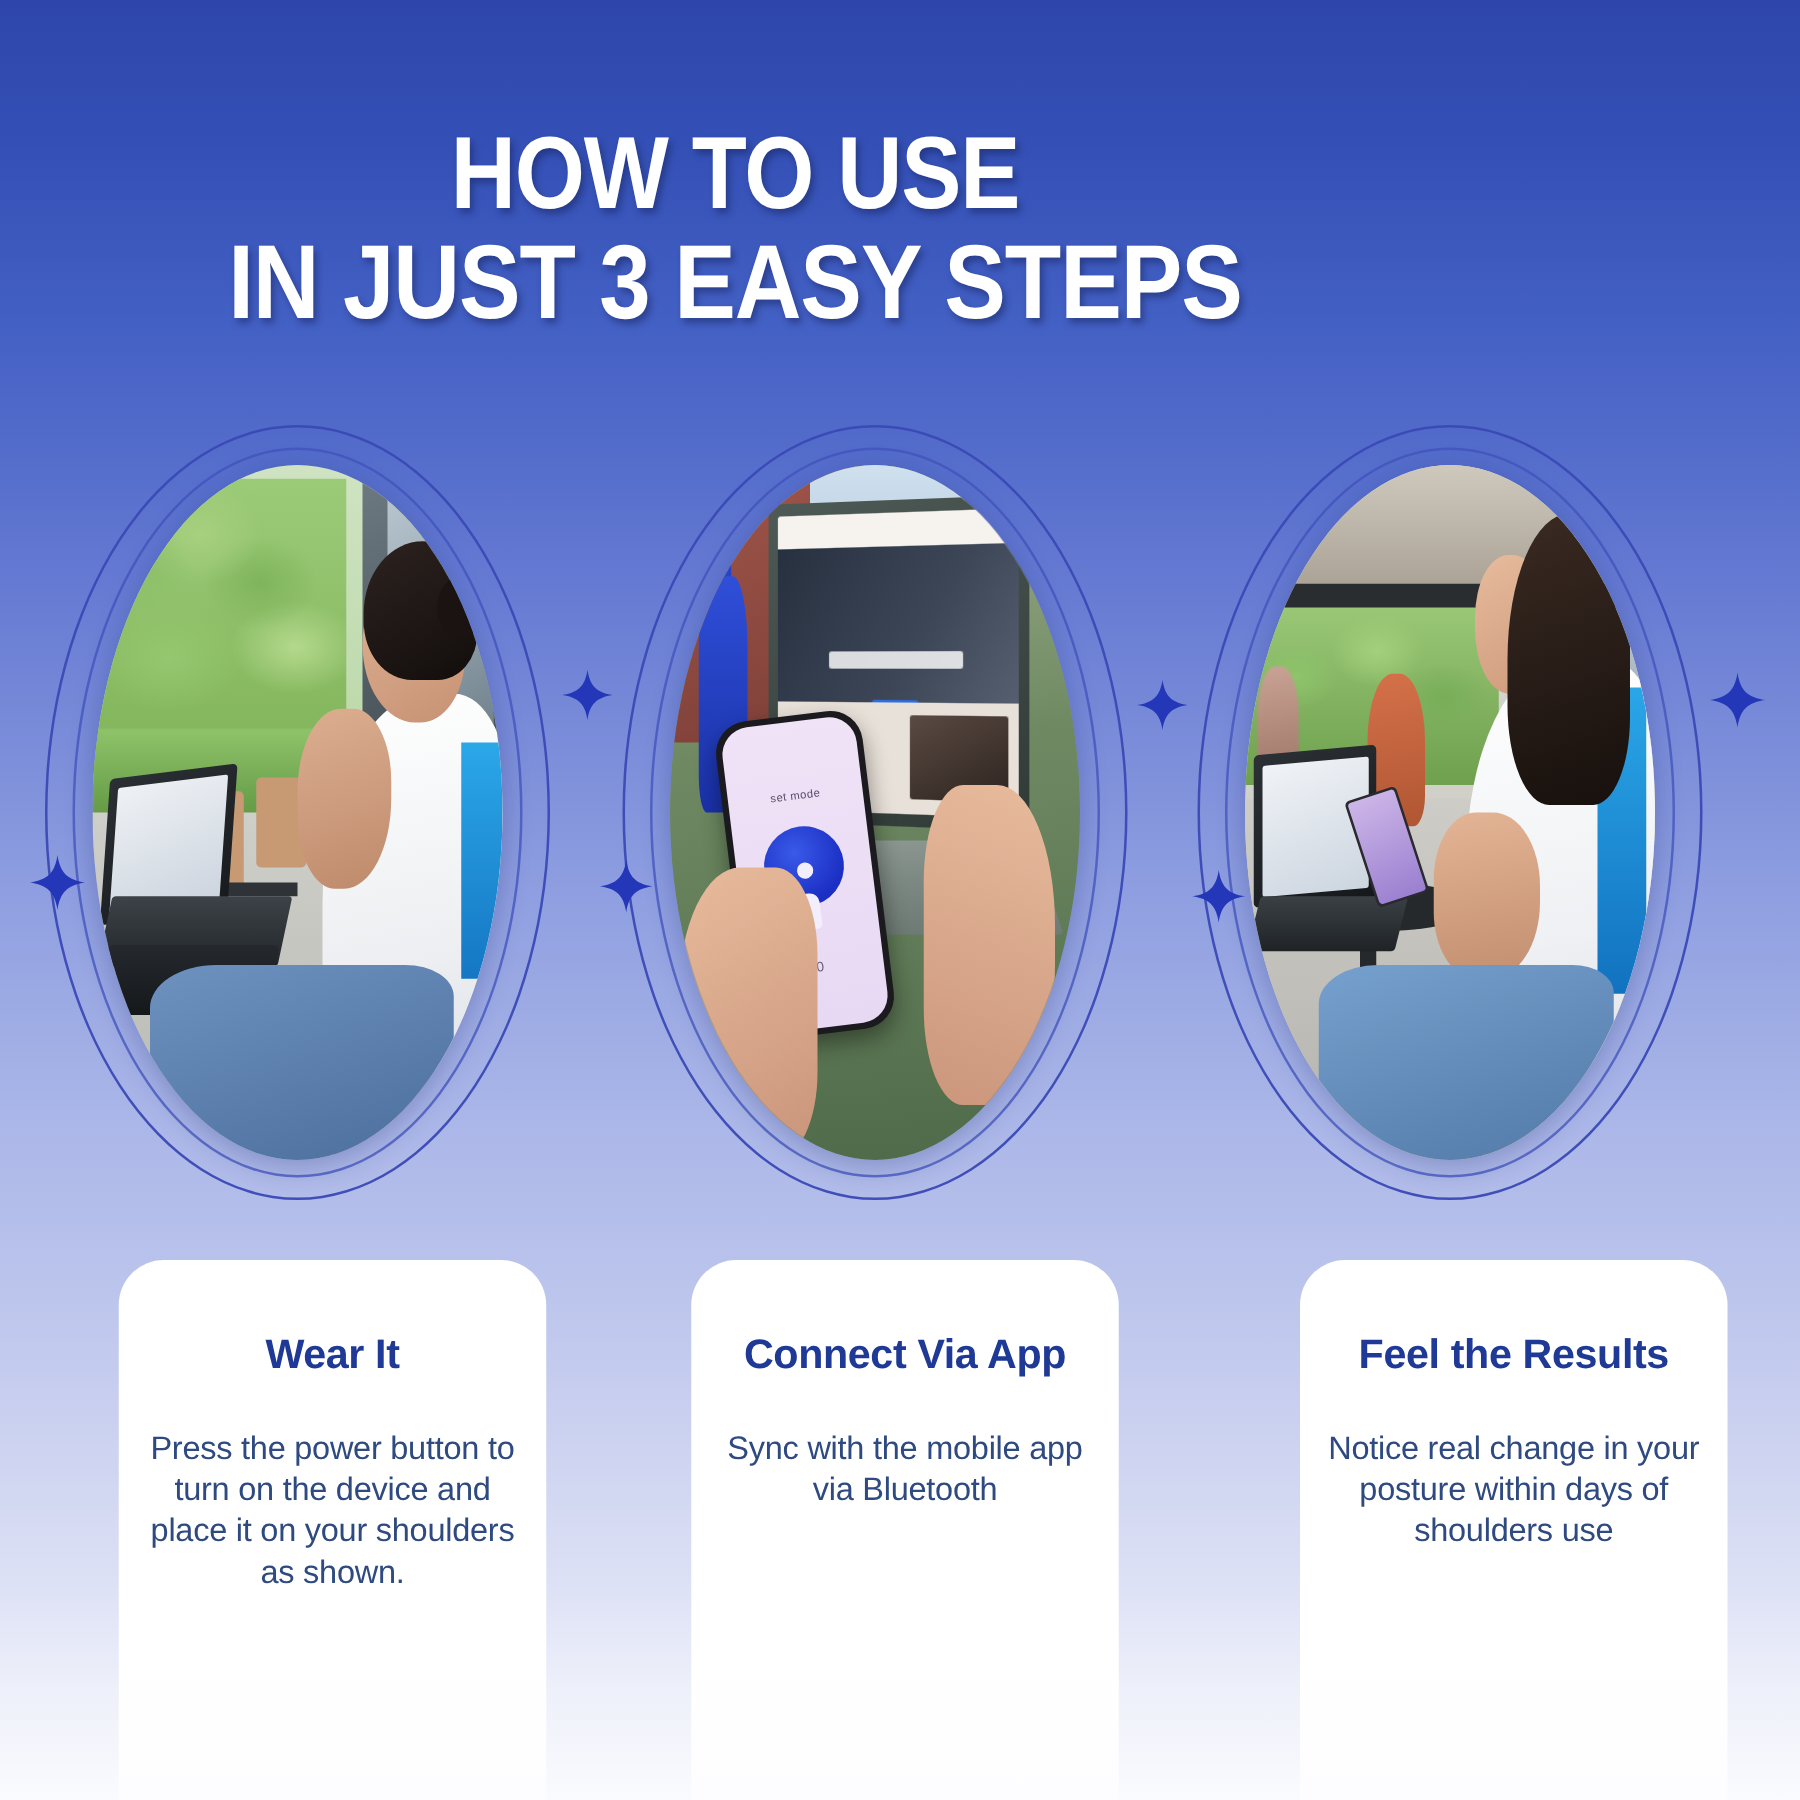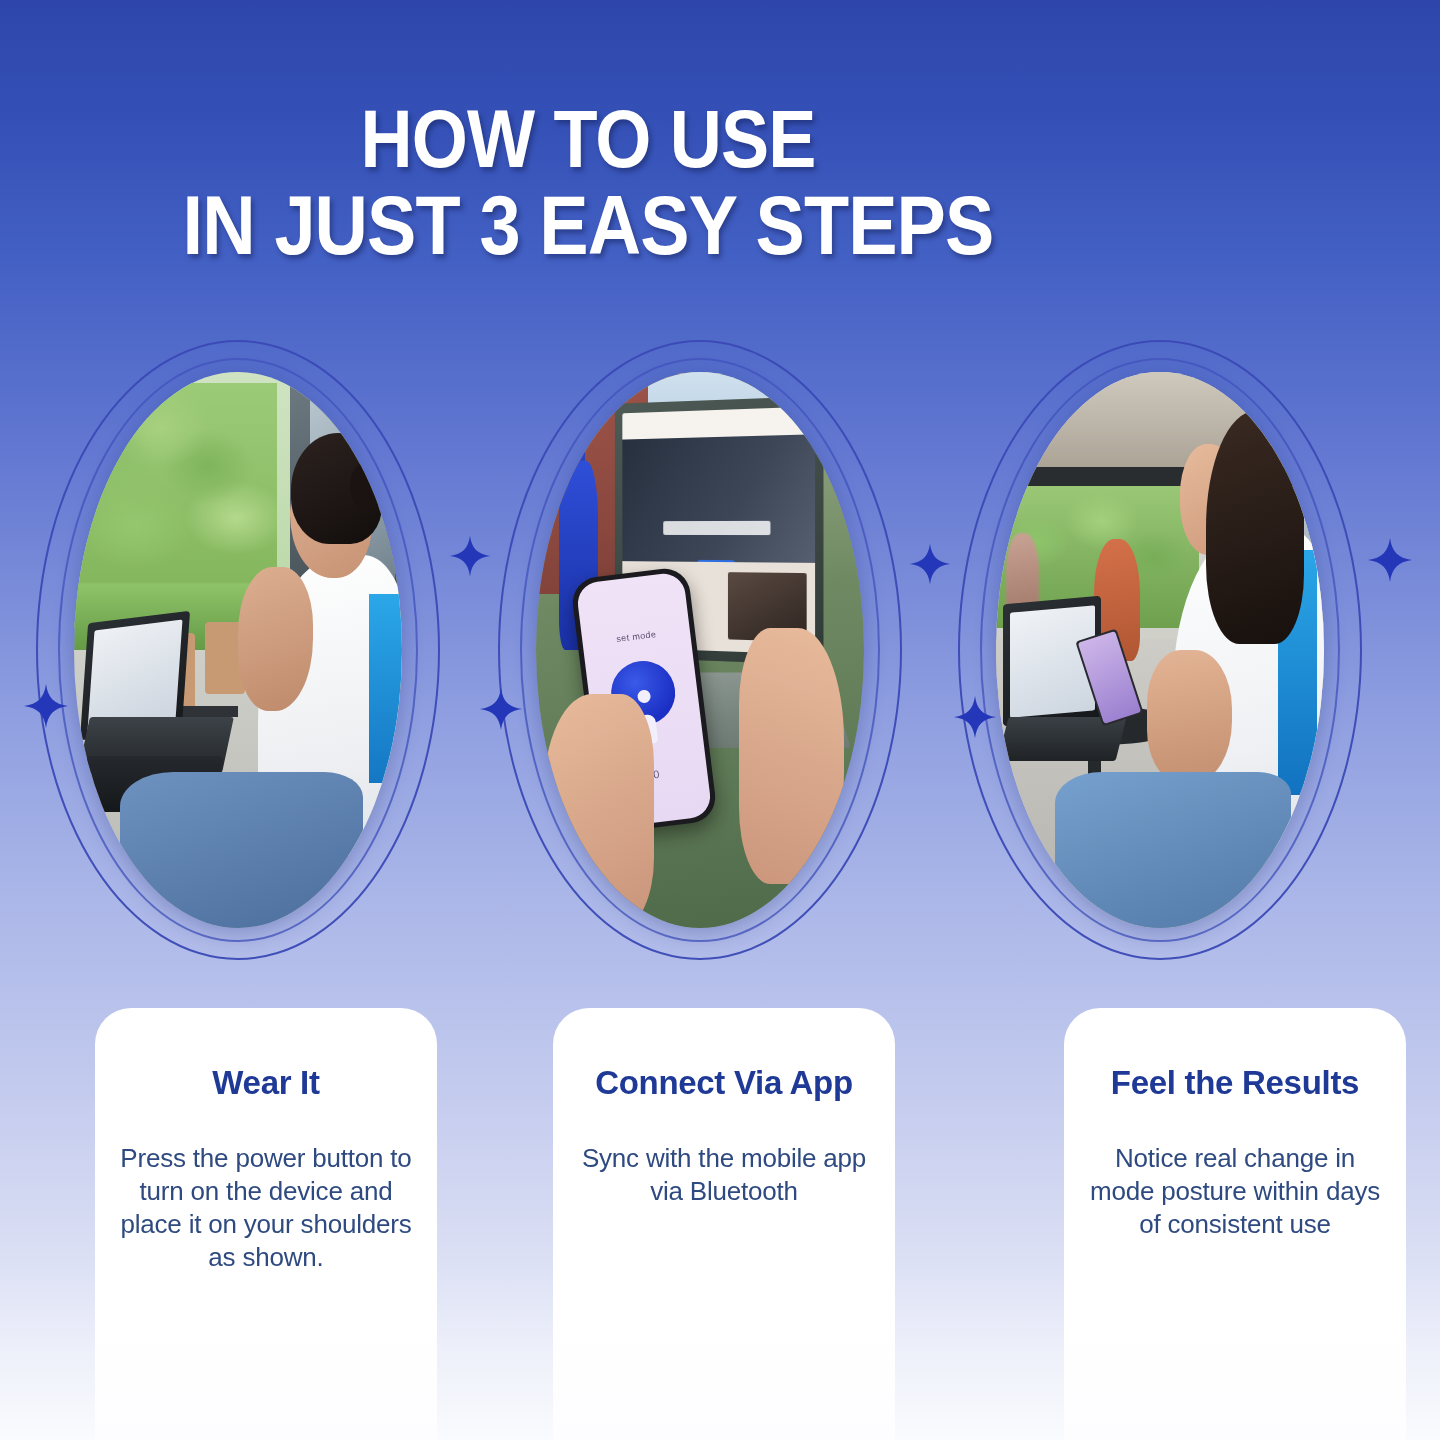--- a/index.html
+++ b/index.html
@@ -90,21 +90,21 @@
     top:0;
     width:342px;
     height:432px;
     background:linear-gradient(180deg,#ffffff 0%,#ffffff 72%,#fdfdff 100%);
     border-radius:36px 36px 0 0;
     padding:56px 18px 0 18px;
     text-align:center;
   }
   .card.c1 { left:95px; }
   .card.c2 { left:553px; }
-  .card.c3 { left:1064px;text-align:center; }
+  .card.c3 { left:1040px;text-align:center; }
 
   .card-title {
     color:#1e3a96;
     font-weight:bold;
     font-size:33px;
     line-height:38px;
     letter-spacing:-0.3px;
     margin-bottom:40px;
   }
   .card-body {
@@ -394,15 +394,15 @@
   <div class="card c1">
     <div class="card-title">Wear It</div>
     <div class="card-body">Press the power button to turn on the device and place it on your shoulders as shown.</div>
   </div>
   <div class="card c2">
     <div class="card-title">Connect Via App</div>
     <div class="card-body">Sync with the mobile app via Bluetooth</div>
   </div>
   <div class="card c3">
     <div class="card-title">Feel the Results</div>
-    <div class="card-body">Notice real change in mode posture within days of consistent use</div>
+    <div class="card-body">Notice real change in your posture within days of shoulders use</div>
   </div>
 </div>
 
 </body></html>

